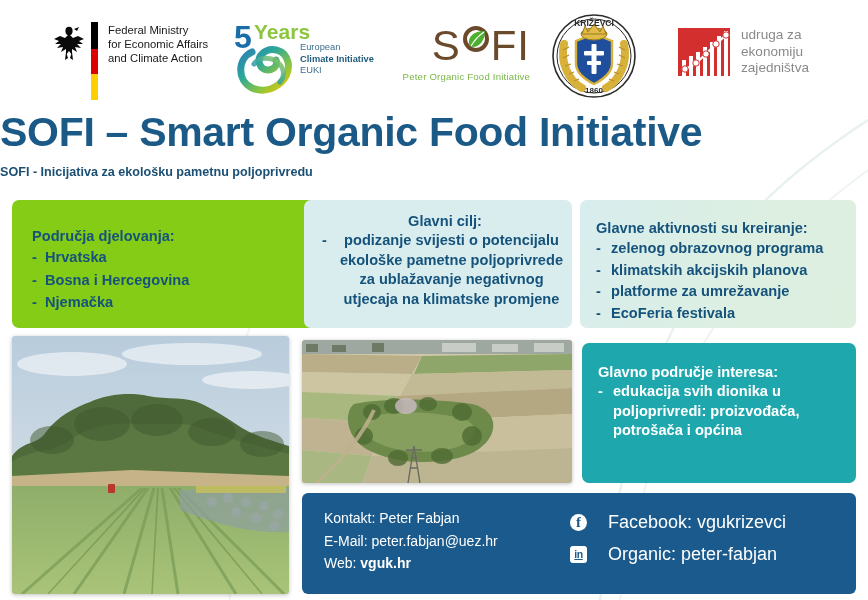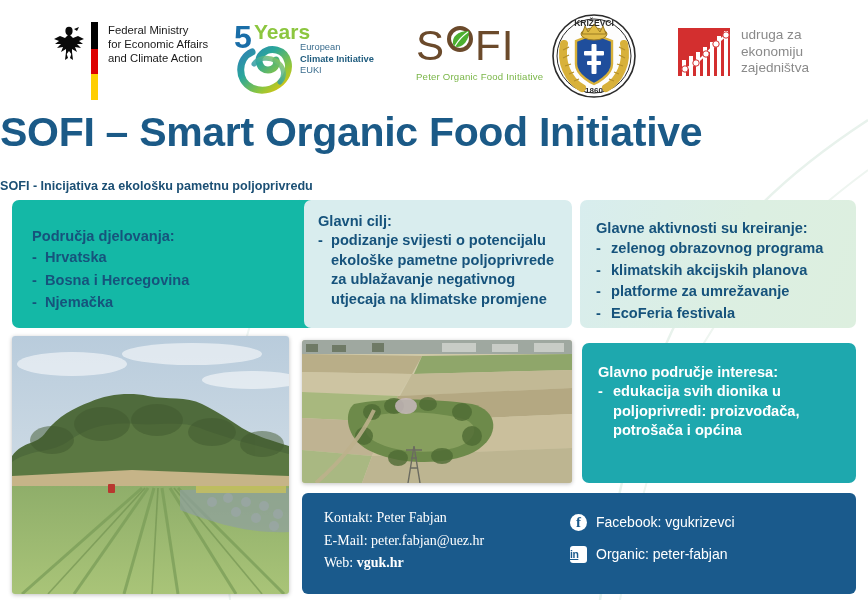--- a/index.html
+++ b/index.html
@@ -24,41 +24,41 @@
   .flagbar{width:7px;height:78px;flex:none;margin-right:10px;
     background:linear-gradient(to bottom,#000 0 34%,#d00 34% 67%,#ffce00 67% 100%);}
   .bmwk-text{font-size:11.3px;line-height:14.2px;color:#1a1a1a;white-space:nowrap;padding-top:1px;}
 
   
   .logo-euki{position:absolute;left:232px;top:18px;width:150px;height:80px;}
   .euki-text{position:absolute;left:68px;top:24px;font-size:9.3px;line-height:11.6px;color:#3c6e8f;}
   .euki-text b{color:#1f5c7e;}
 
   
-  .logo-sofi{position:absolute;left:416px;top:24px;width:134px;height:68px;text-align:left;}
+  .logo-sofi{position:absolute;left:396px;top:24px;width:134px;height:68px;text-align:right;}
   .sofi-word{font-size:42px;line-height:44px;font-weight:400;color:#6b4a2b;letter-spacing:1px;position:relative;height:46px;}
   .sofi-tag{font-size:9.6px;color:#7ab648;letter-spacing:.2px;margin-top:1px;}
 
   
   .logo-crest{position:absolute;left:552px;top:14px;width:84px;height:84px;}
 
   
   .logo-uez{position:absolute;left:676px;top:26px;display:flex;align-items:center;}
   .uez-mark{width:56px;height:52px;flex:none;margin-right:9px;}
   .uez-text{font-size:13.6px;line-height:16.4px;color:#8a8a8a;white-space:nowrap;}
 
   
   .title-block{position:absolute;left:0;top:108px;width:868px;text-align:left;z-index:3;}
   .main-title{font-size:41px;line-height:48px;font-weight:bold;color:#1b5a87;letter-spacing:-.3px;}
-  .sub-title{font-size:12.6px;line-height:17px;font-weight:bold;color:#1b4f74;margin-top:22px;}
+  .sub-title{font-size:12.6px;line-height:17px;font-weight:bold;color:#1b4f74;margin-top:8px;}
 
   
   .box{position:absolute;border-radius:7px;z-index:2;box-sizing:border-box;}
-  .box-areas{left:12px;top:200px;width:336px;height:128px;background:#14b8a6;}
-  .box-goal{left:304px;top:200px;width:268px;height:128px;background:#d9edee;}
+  .box-areas{left:12px;top:200px;width:336px;height:128px;background:#84cc16;}
+  .box-goal{left:304px;top:200px;width:268px;height:128px;background:#d9edee;text-align:center;}
   .box-acts{left:580px;top:200px;width:276px;height:128px;
     background:linear-gradient(110deg,#d8edee 0%,#dcefe2 55%,#ddefdf 100%);}
   .box-interest{left:582px;top:343px;width:274px;height:140px;background:#1ea8ae;}
 
   .bx-head{font-size:14.6px;font-weight:bold;color:#16537c;line-height:20px;}
   .bx-li{display:flex;font-size:14.6px;font-weight:bold;color:#16537c;line-height:19.6px;}
   .bx-li .dash{width:13px;flex:none;}
   .box-areas .pad{padding:26px 0 0 20px;}
   .box-goal .pad{padding:11px 0 0 14px;}
   .box-acts .pad{padding:18px 16px 0 16px;}
@@ -72,31 +72,31 @@
   
   .photo{position:absolute;border-radius:3px;overflow:hidden;z-index:2;box-shadow:0 1px 4px rgba(0,0,0,.25);}
   .photo-field{left:12px;top:336px;width:277px;height:258px;}
   .photo-aerial{left:302px;top:340px;width:270px;height:143px;}
   .photo svg{display:block;width:100%;height:100%;}
 
   
   .contact{position:absolute;left:302px;top:493px;width:554px;height:101px;
     background:#1a5a8c;border-radius:6px;z-index:2;box-sizing:border-box;
     padding:14px 0 0 22px;display:flex;}
-  .c-col-left{width:246px;font-family:Liberation Serif, serif;}
+  .c-col-left{width:246px;}
   .c-line{font-size:14px;line-height:22.5px;color:#fff;white-space:nowrap;}
   .c-line b{font-weight:bold;}
   .c-col-right{padding-top:1px;}
   .c-social{display:flex;align-items:center;line-height:28px;margin-bottom:4px;}
   .ic{width:17px;height:17px;flex:none;margin-right:9px;}
   .fb-ic{border-radius:50%;background:#fff;color:#1a5a8c;font-size:15px;font-weight:bold;
     text-align:center;line-height:17px;font-family:"Liberation Serif",serif;}
   .li-ic{border-radius:3px;background:#fff;color:#1a5a8c;font-size:10.5px;font-weight:bold;
-    text-align:left;line-height:17px;letter-spacing:-.5px;text-decoration:underline;}
-  .c-social span.txt{font-size:14px;color:#fff;white-space:nowrap;}
+    text-align:center;line-height:17px;letter-spacing:-.5px;text-decoration:underline;}
+  .c-social span.txt{font-size:18px;color:#fff;white-space:nowrap;margin-left:12px;}
 </style>
 </head>
 <body>
 
 <div class="poster">
 
   <svg class="bg-curves" viewBox="0 0 868 600">
     <path d="M868 120 C 700 230 640 340 600 600" fill="none" stroke="#e8f2ec" stroke-width="2.5"></path>
     <path d="M868 170 C 720 280 660 380 620 600" fill="none" stroke="#eef5f0" stroke-width="2"></path>
     <path d="M300 200 C 250 300 210 420 230 600" fill="none" stroke="#eef5f3" stroke-width="2"></path>

